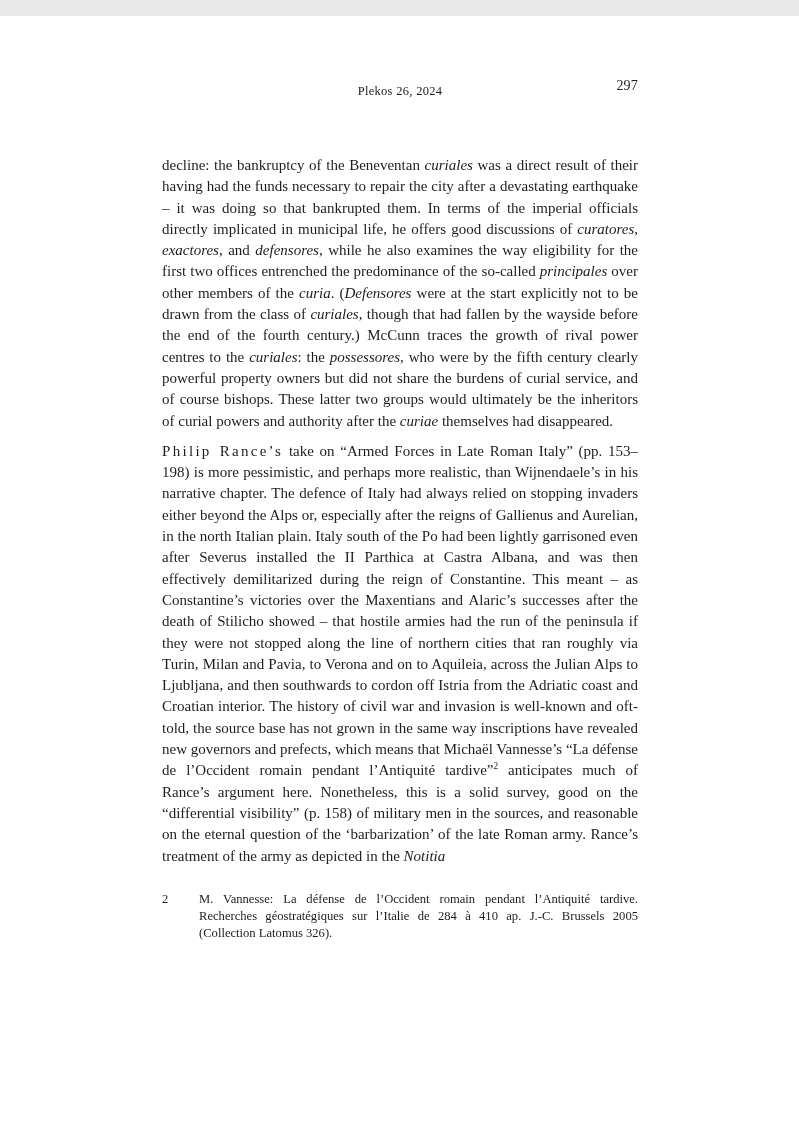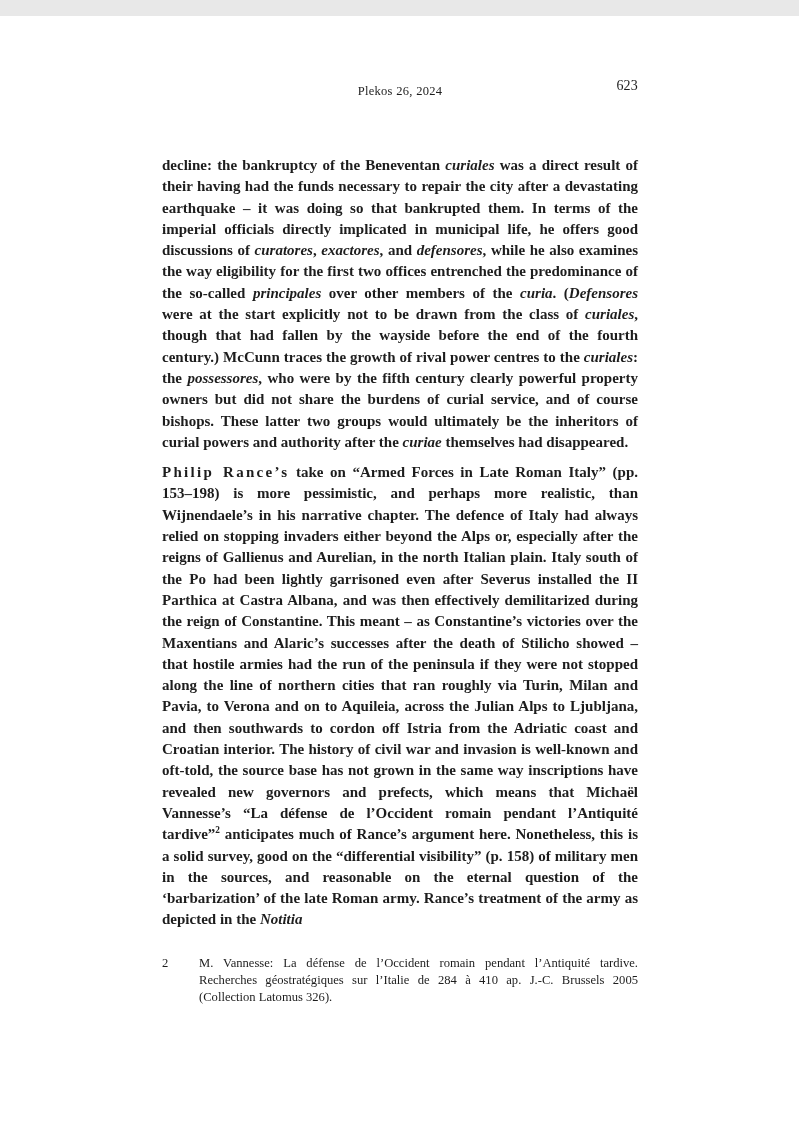--- a/index.html
+++ b/index.html
@@ -33,21 +33,20 @@
     position: absolute;
     top: 139px;
     left: 162px;
     width: 476px;
   }
   .para {
     margin: 0;
     text-align: justify;
     font-size: 15px;
     line-height: 21.3px;
-    font-weight: bold;
   }
   .para + .para { margin-top: 9px; }
   .spaced { letter-spacing: 2.3px; }
   em { font-style: italic; }
   sup { font-size: 0.62em; line-height: 0; vertical-align: super; }
   .footnote {
     display: flex;
     margin-top: 24px;
     font-size: 12.6px;
     line-height: 16.9px;
@@ -55,21 +54,21 @@
   .fn-num { flex: none; width: 37px; }
   .fn-text { text-align: justify; }
 </style>
 </head>
 <body>
 
 <div class="page">
 
   <div class="header">
     <span class="running-head">Plekos 26, 2024</span>
-    <span class="page-number">623</span>
+    <span class="page-number">297</span>
   </div>
 
   <div class="body-text">
     <p class="para">decline: the bankruptcy of the Beneventan <em>curiales</em> was a direct result of their having had the funds necessary to repair the city after a devastating earthquake – it was doing so that bankrupted them. In terms of the imperial officials directly implicated in municipal life, he offers good discussions of <em>curatores</em>, <em>exactores</em>, and <em>defensores</em>, while he also examines the way eligibility for the first two offices entrenched the predominance of the so-called <em>principales</em> over other members of the <em>curia</em>. (<em>Defensores</em> were at the start explicitly not to be drawn from the class of <em>curiales</em>, though that had fallen by the wayside before the end of the fourth century.) McCunn traces the growth of rival power centres to the <em>curiales</em>: the <em>possessores</em>, who were by the fifth century clearly powerful property owners but did not share the burdens of curial service, and of course bishops. These latter two groups would ultimately be the inheritors of curial powers and authority after the <em>curiae</em> themselves had disappeared.</p>
     <p class="para"><span class="spaced">Philip Rance’s</span> take on “Armed Forces in Late Roman Italy” (pp. 153–198) is more pessimistic, and perhaps more realistic, than Wijnendaele’s in his narrative chapter. The defence of Italy had always relied on stopping invaders either beyond the Alps or, especially after the reigns of Gallienus and Aurelian, in the north Italian plain. Italy south of the Po had been lightly garrisoned even after Severus installed the II Parthica at Castra Albana, and was then effectively demilitarized during the reign of Constantine. This meant – as Constantine’s victories over the Maxentians and Alaric’s successes after the death of Stilicho showed – that hostile armies had the run of the peninsula if they were not stopped along the line of northern cities that ran roughly via Turin, Milan and Pavia, to Verona and on to Aquileia, across the Julian Alps to Ljubljana, and then southwards to cordon off Istria from the Adriatic coast and Croatian interior. The history of civil war and invasion is well-known and oft-told, the source base has not grown in the same way inscriptions have revealed new governors and prefects, which means that Michaël Vannesse’s “La défense de l’Occident romain pendant l’Antiquité tardive”<sup>2</sup> anticipates much of Rance’s argument here. Nonetheless, this is a solid survey, good on the “differential visibility” (p. 158) of military men in the sources, and reasonable on the eternal question of the ‘barbarization’ of the late Roman army. Rance’s treatment of the army as depicted in the <em>Notitia</em></p>
 
     <div class="footnote">
       <span class="fn-num">2</span>
       <span class="fn-text">M. Vannesse: La défense de l’Occident romain pendant l’Antiquité tardive. Recherches géostratégiques sur l’Italie de 284 à 410 ap. J.-C. Brussels 2005 (Collection Latomus 326).</span>
     </div>

